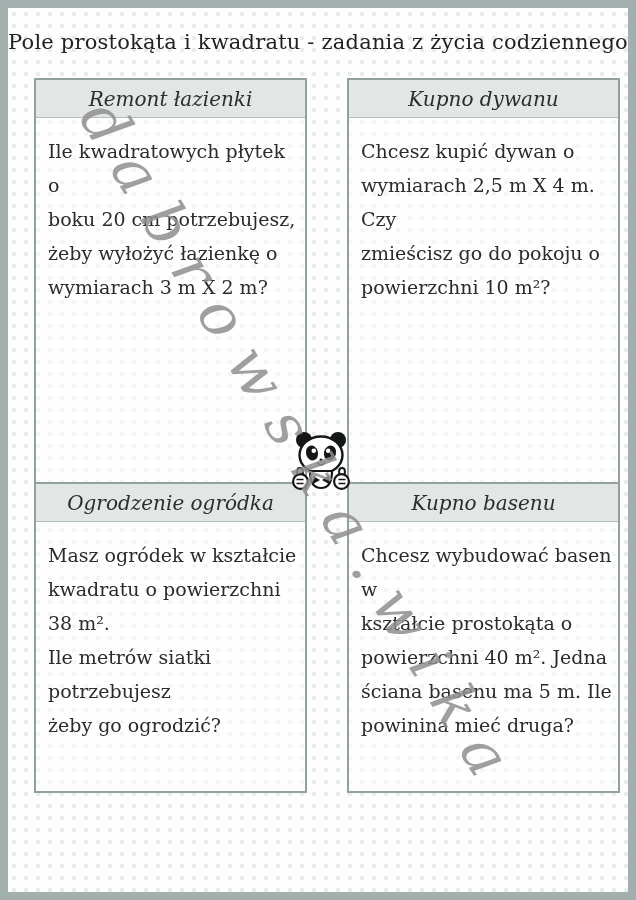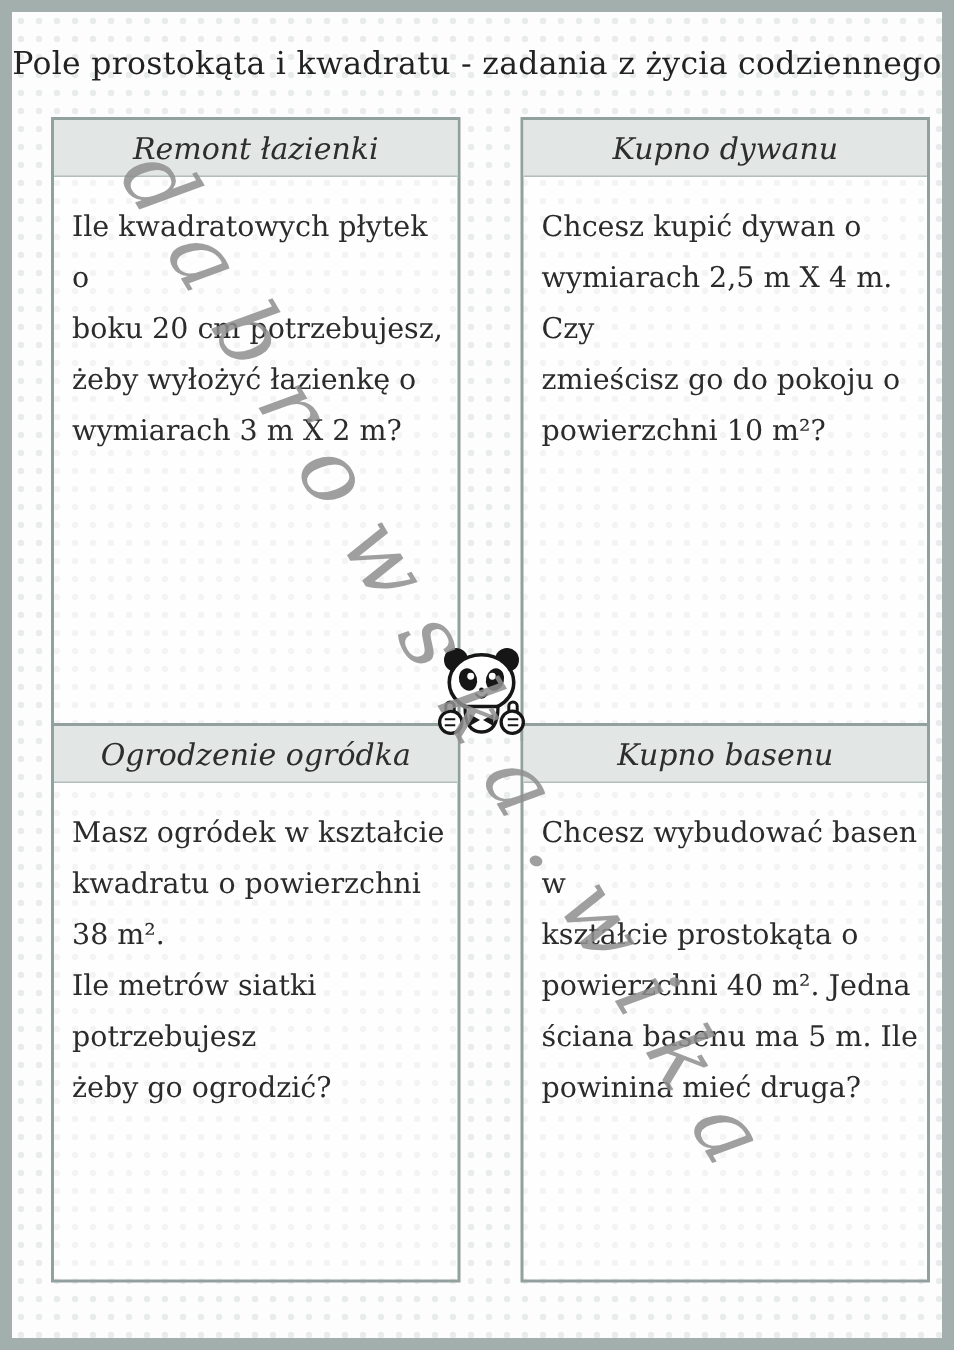--- a/index.html
+++ b/index.html
@@ -25,21 +25,21 @@
   }
   .card{
     position:absolute;
     width:273px;
     box-sizing:border-box;
     border:2px solid #92a09e;
     background:rgba(255,255,255,0.45);
     z-index:10;
   }
   .card.top{top:70px;height:416px;}
-  .card.bottom{top:474px;height:373px;}
+  .card.bottom{top:474px;height:311px;}
   .card.left{left:26px;}
   .card.right{left:322px;margin-left:17px;}
   .card-header{
     height:38px;
     box-sizing:border-box;
     background:#e2e7e6;
     border-bottom:1px solid #b2bebc;
     display:flex;align-items:center;justify-content:center;
     font-style:italic;
     font-size:20px;

